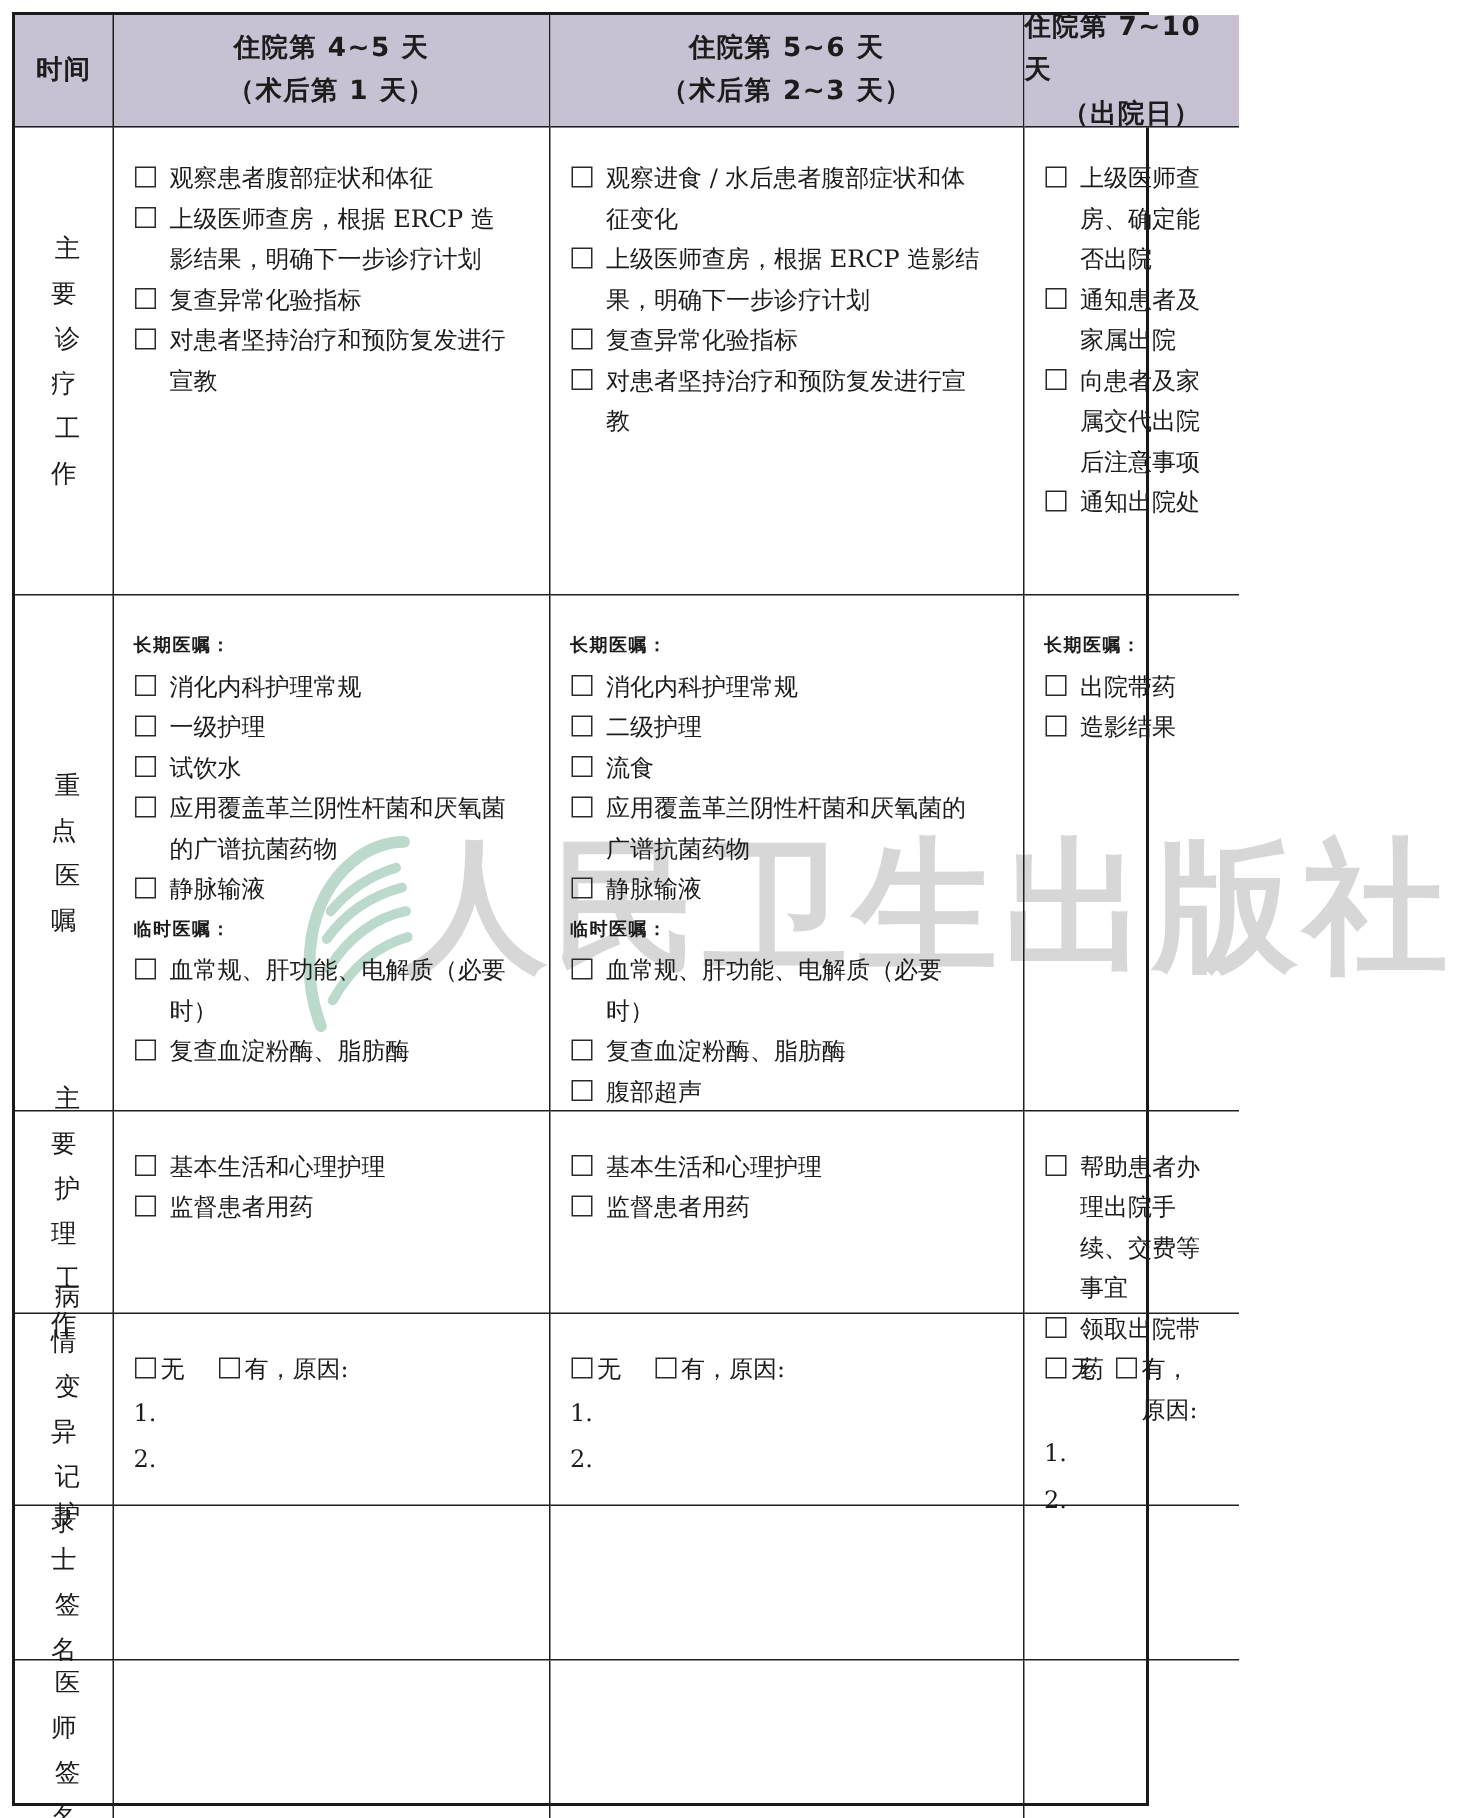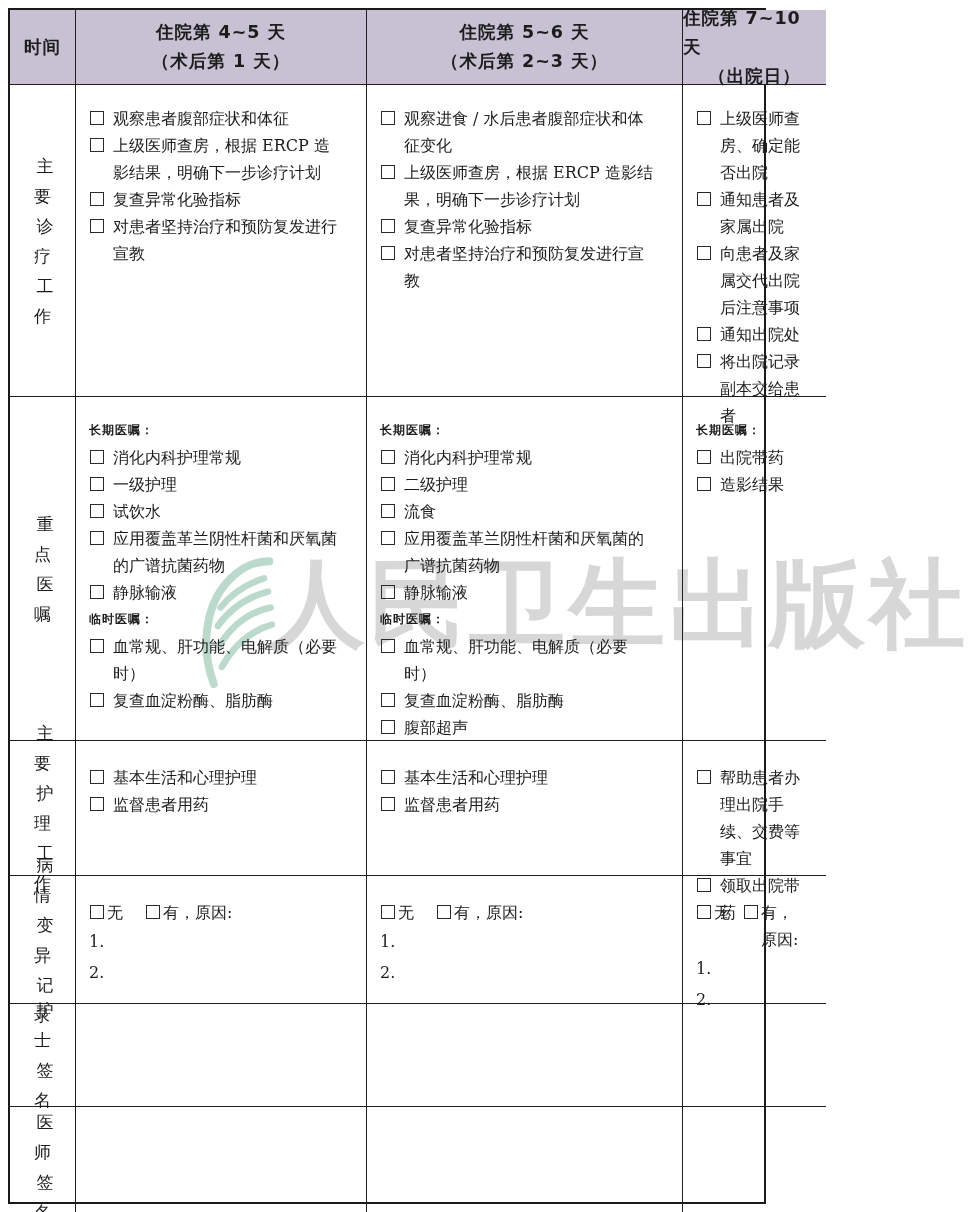--- a/index.html
+++ b/index.html
@@ -132,24 +132,20 @@
         <span class="ci-text">通知患者及家属出院</span>
       </div>
       <div class="check-item">
         <span class="cbx"></span>
         <span class="ci-text">向患者及家属交代出院后注意事项</span>
       </div>
       <div class="check-item">
         <span class="cbx"></span>
         <span class="ci-text">通知出院处</span>
       </div>
-      <div class="check-item">
-        <span class="cbx"></span>
-        <span class="ci-text">将出院记录副本交给患者</span>
-      </div>
     </div>
 
   <div class="cell label-cell">
       <div class="label-line">重点</div>
       <div class="label-line">医嘱</div>
     </div>
   <div class="cell content-cell">
       <div class="order-heading">长期医嘱：</div>
       <div class="check-item">
         <span class="cbx"></span>

